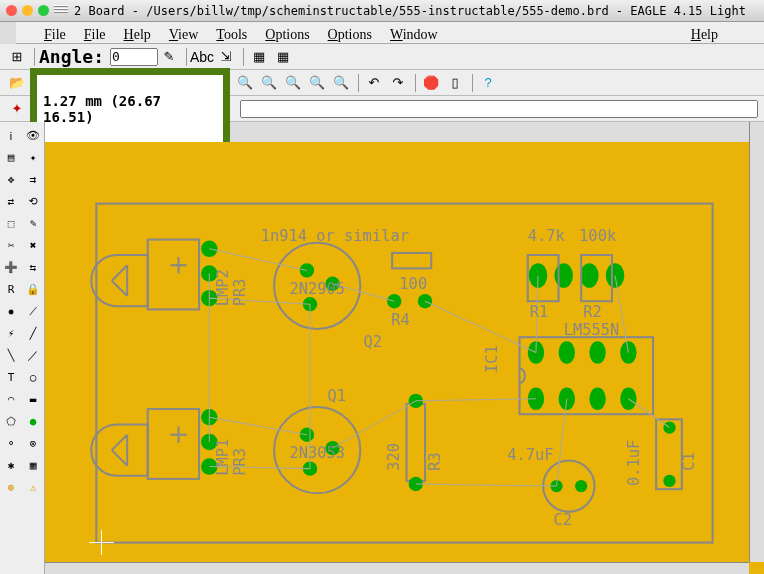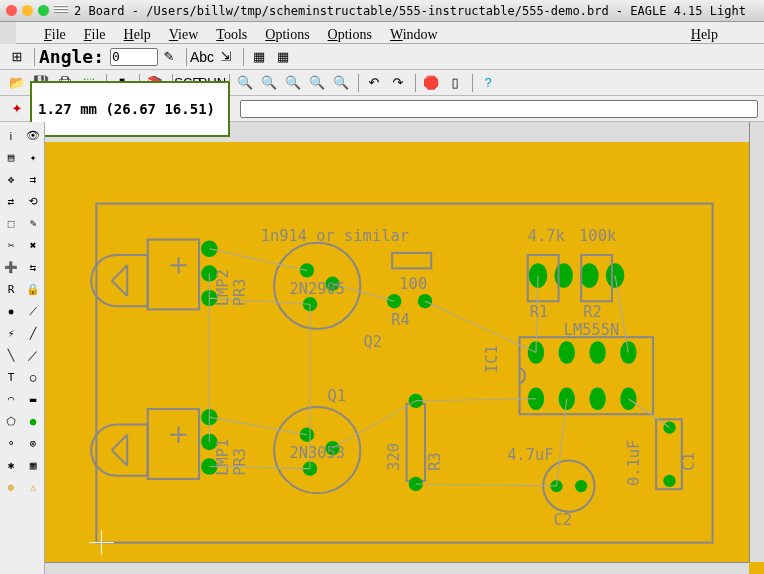--- a/index.html
+++ b/index.html
@@ -15,21 +15,21 @@
 .tb-title { flex: 1; font-family: monospace; font-size: 12px; }
 .menubar { height: 22px; background: #eee; display: flex; align-items: flex-end; padding: 0 28px; border-bottom: 1px solid #aaa; font-family: Georgia, serif; font-size: 14px; margin-left: 16px; }
 .menubar span { margin-right: 18px; cursor: pointer; }
 .menubar span::first-letter { text-decoration: underline; }
 .menubar .spacer { flex: 1; }
 .row { display: flex; align-items: center; background: #eee; border-bottom: 1px solid #bbb; padding: 2px 6px; height: 26px; }
 .icon-btn { width: 22px; height: 20px; margin-right: 2px; display: inline-flex; align-items: center; justify-content: center; font-size: 13px; cursor: pointer; }
 .sep { width: 1px; height: 18px; background: #999; margin: 0 4px; }
 .field-label { font-family: monospace; font-size: 18px; font-weight: bold; margin-right: 6px; }
 .combo { width: 48px; height: 18px; font-family: monospace; font-size: 13px; }
-.coord-display { background: #fff; border: 2px solid #4d7c0f; padding: 18px 6px; font-family: monospace; font-weight: bold; font-size: 14px; width: 200px; margin-right: 10px; }
+.coord-display { background: #fff; border: 7px solid #4d7c0f; padding: 18px 6px; font-family: monospace; font-weight: bold; font-size: 14px; width: 200px; margin-right: 10px; }
 .coord-input { height: 18px; flex: 1; font-family: monospace; }
 .main { display: flex; height: 455px; }
 .tool-col { width: 45px; background: #eee; border-right: 1px solid #aaa; display: flex; flex-wrap: wrap; align-content: flex-start; padding-top: 2px; }
 .tool-col .tool { width: 20px; height: 20px; margin: 1px; display: flex; align-items: center; justify-content: center; font-size: 11px; cursor: pointer; font-family: monospace; }
 .canvas-wrap { flex: 1; position: relative; height: 455px; }
 .canvas { background: #eab308; width: 100%; height: 440px; position: relative; overflow: hidden; margin-top: 20px; }
 .canvas svg { position: absolute; inset: 0; }
 .scroll-h { position: absolute; bottom: 0; left: 0; right: 15px; height: 15px; background: #ddd; border-top: 1px solid #888; }
 .scroll-v { position: absolute; top: 0; right: 0; bottom: 15px; width: 15px; background: #ddd; border-left: 1px solid #888; }
 .txt { fill: #888; font-family: monospace; font-size: 15px; }

